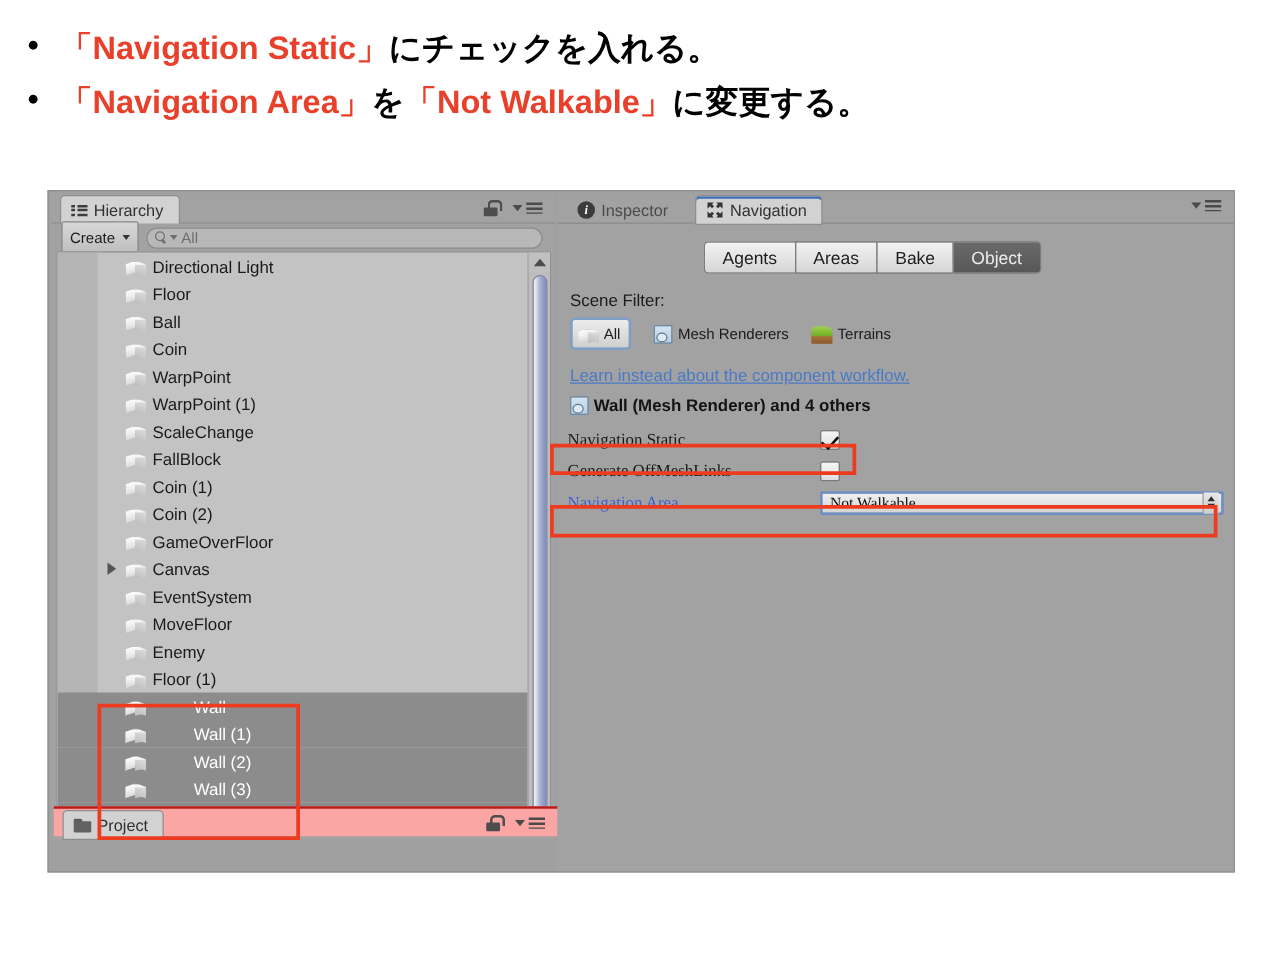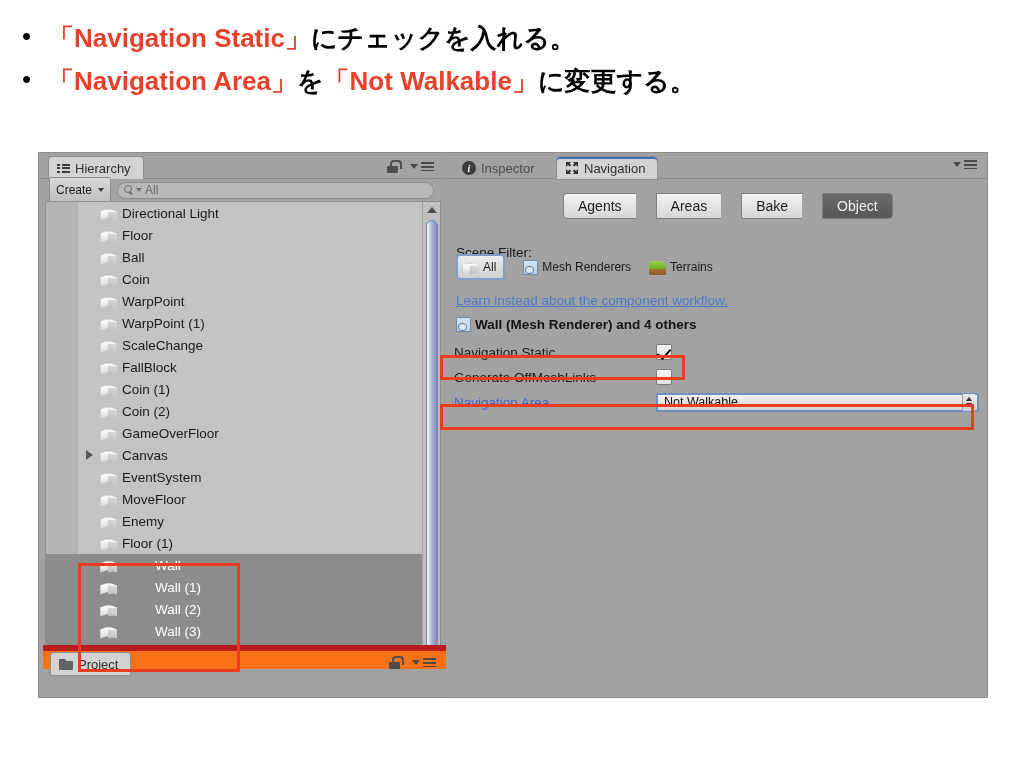--- a/index.html
+++ b/index.html
@@ -294,22 +294,22 @@
     border-radius: 6px;
     background: linear-gradient(90deg,#f4f4f4 0%,#e8e8ec 12%,#aab4d4 48%,#8d9ac4 80%,#7f8cb8 100%);
     border: 1px solid #7d86a8;
   }
 
   
   #project-strip {
     position: absolute;
     left: 2px; bottom: 2px;
     width: 403px; height: 24px;
-    background: #f97316;
-    border-top: 6px solid #b91c1c;
+    background: #fca5a5;
+    border-top: 2px solid #b91c1c;
   }
   .folder-ico {
     position: relative;
     width: 14px; height: 11px;
     flex: 0 0 14px;
   }
   .folder-ico::before {
     content: "";
     position: absolute; left: 0; top: 0;
     width: 7px; height: 3px;
@@ -372,21 +372,20 @@
     width: 14px; height: 14px;
     flex: 0 0 14px;
     position: relative;
   }
 
   #mode-buttons {
     position: absolute;
     left: 117px; top: 38px;
     display: flex;
     height: 26px;
-    gap: 20px;
   }
   .mode-btn {
     height: 26px;
     padding: 0 14px;
     font-size: 14px;
     display: flex;
     align-items: center;
     justify-content: center;
     color: #1d1d1d;
     background: linear-gradient(#f2f2f2,#d6d6d6);
@@ -397,21 +396,20 @@
   .mode-btn:last-child { border-right: 1px solid #7d7d7d; border-radius: 0 4px 4px 0; }
   .mode-btn.active {
     background: linear-gradient(#6a6a6a,#575757);
     color: #ededed;
   }
 
   .nav-label {
     position: absolute;
     font-size: 13.5px;
     color: #1a1a1a;
-    margin-top: 12px;
   }
   #scene-filter-label { left: 10px; top: 78px; }
 
   #filter-row {
     position: absolute;
     left: 10px; top: 99px;
     display: flex;
     align-items: center;
   }
   .filter-all {
@@ -493,20 +491,21 @@
 
   .prop-row {
     position: absolute;
     left: 8px;
     width: 525px;
     height: 22px;
     display: flex;
     align-items: center;
     font-size: 13.5px;
     color: #1a1a1a;
+    font-family: Liberation Serif, serif;
   }
   #row-nav-static { top: 186px; }
   #row-offmesh    { top: 211px; }
   #row-nav-area   { top: 236px; }
   .prop-row .plabel { width: 202px; flex: 0 0 202px; }
   .prop-row.link .plabel { color: #3f5fd0; }
 
   .checkbox {
     width: 16px; height: 16px;
     background: linear-gradient(#f6f6f6,#dfdfdf);

